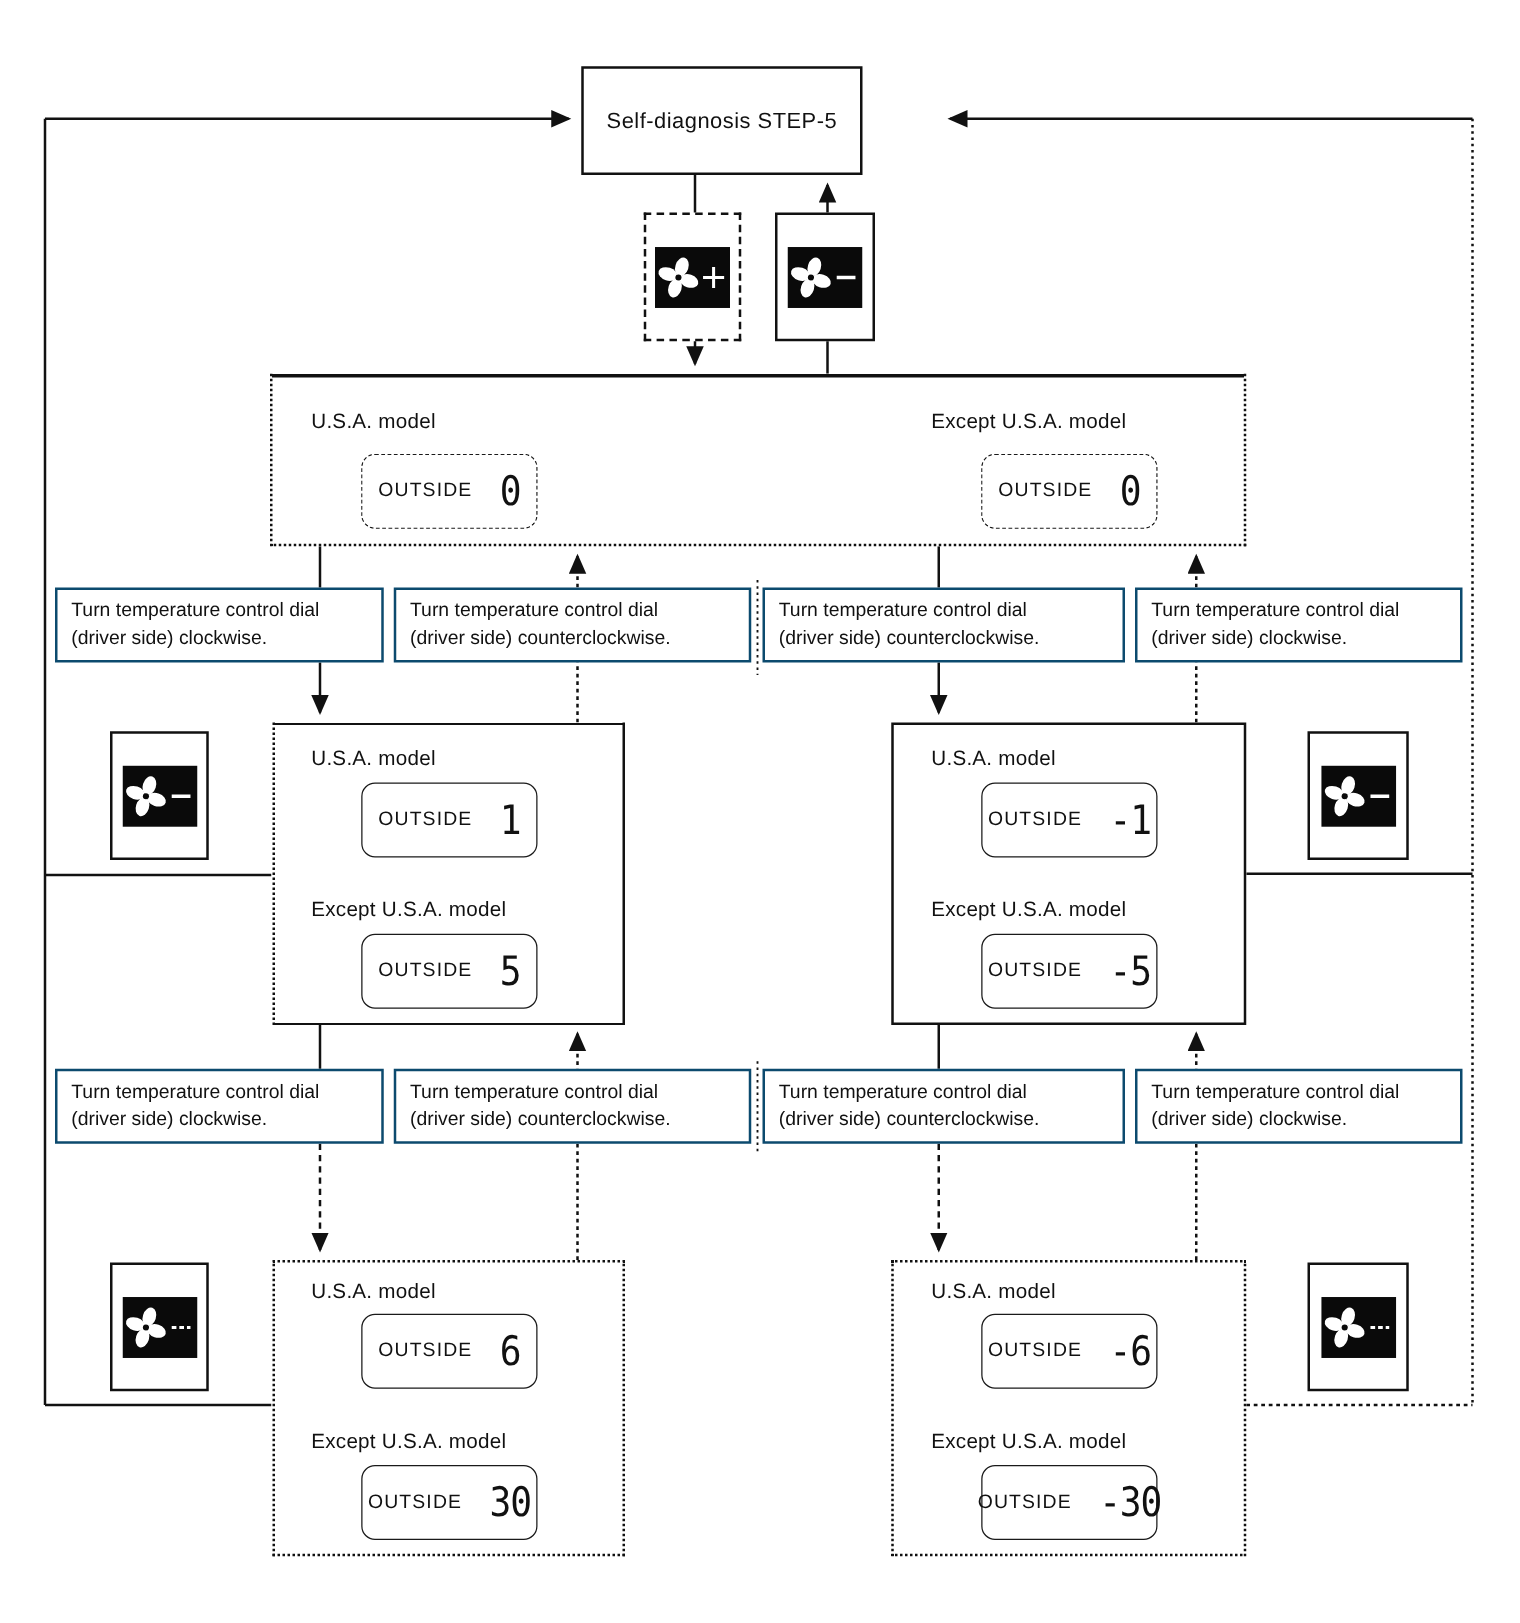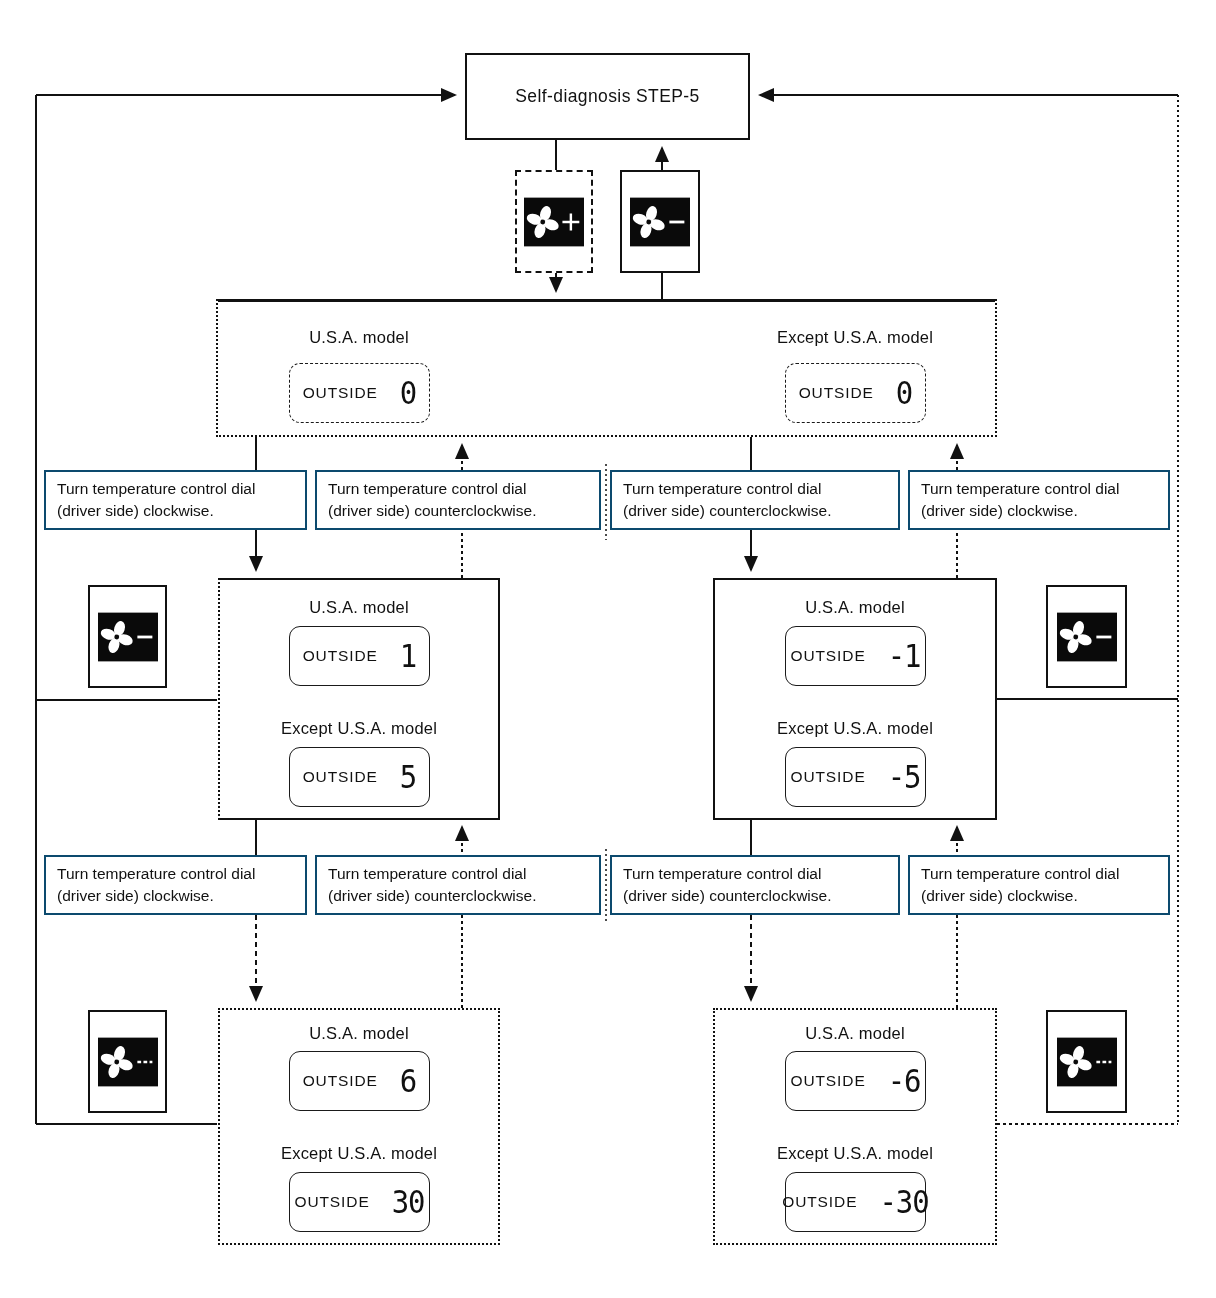--- a/index.html
+++ b/index.html
@@ -8,21 +8,21 @@
   svg.connectors{position:absolute;left:0;top:0;z-index:1;}
   .box{position:absolute;background:#fff;border:2px solid #111;box-sizing:border-box;z-index:2;}
   .step5{display:flex;align-items:center;justify-content:center;
          font-size:17.5px;letter-spacing:.4px;}
   .caption{position:absolute;z-index:2;font-size:22px;letter-spacing:.3px;margin-top:35px;}
   .init-box{border:2px dotted #111;border-top:3px solid #111;}
   .state-dotted{border:2px dotted #111;}
   .bl-dotted{border-left:2px dotted #111;}
   .instr{position:absolute;z-index:2;background:#fff;border:2px solid #0c4a6e;box-sizing:border-box;
          height:60px;padding:6px 6px 0 11px;font-size:15.5px;line-height:22px;}
-  .model-label{position:absolute;z-index:3;width:220px;text-align:center;
+  .model-label{position:absolute;z-index:3;width:220px;
                font-size:16.5px;letter-spacing:.2px;}
   .disp{position:absolute;z-index:3;width:141px;height:60px;background:#fff;
         border:1.6px solid #1a1a1a;border-radius:11px;box-sizing:border-box;
         display:flex;align-items:center;justify-content:center;gap:22px;}
   .disp.fine-dotted{border:1.6px dashed #1a1a1a;}
   .outside{font-size:15.5px;letter-spacing:.9px;}
   .val{font-family:"DejaVu Sans Mono",monospace;font-size:29px;line-height:1;
        display:inline-block;transform:scaleY(1.12);letter-spacing:-1px;}
   .fan{position:absolute;z-index:2;background:#fff;border:2px solid #111;box-sizing:border-box;
        display:flex;align-items:center;justify-content:center;}
@@ -67,21 +67,21 @@
       <line x1="751" y1="915" x2="751" y2="1000" stroke-dasharray="5 4" marker-end="url(#ah)"></line>
 
       <line x1="462" y1="1008" x2="462" y2="827" stroke-dasharray="3 3" marker-end="url(#ah)"></line>
       <line x1="957" y1="1008" x2="957" y2="827" stroke-dasharray="3 3" marker-end="url(#ah)"></line>
 
       <line x1="606" y1="464" x2="606" y2="540" stroke-width="1.5" stroke-dasharray="2 3"></line>
       <line x1="606" y1="849" x2="606" y2="923" stroke-width="1.5" stroke-dasharray="2 3"></line>
     </g>
   </svg>
 
-  <div class="box step5" style="left:465px;top:53px;width:285px;height:87px">
+  <div class="box step5" style="left:465px;top:53px;width:225px;height:87px">
     <span>Self-diagnosis STEP-5</span>
   </div>
 
   <div class="fan dashed" style="left:515px;top:170px;width:78px;height:103px">
     <svg viewBox="0 0 64 52" width="60" height="50">
       <rect x="0" y="0" width="64" height="52" fill="#0a0a0a"></rect>
       <g fill="#fff" transform="rotate(18 20 26)">
         <ellipse cx="20" cy="16.5" rx="5.6" ry="8.2"></ellipse>
         <ellipse cx="29.5" cy="26" rx="8.2" ry="5.6"></ellipse>
         <ellipse cx="20" cy="35.5" rx="5.6" ry="8.2"></ellipse>

